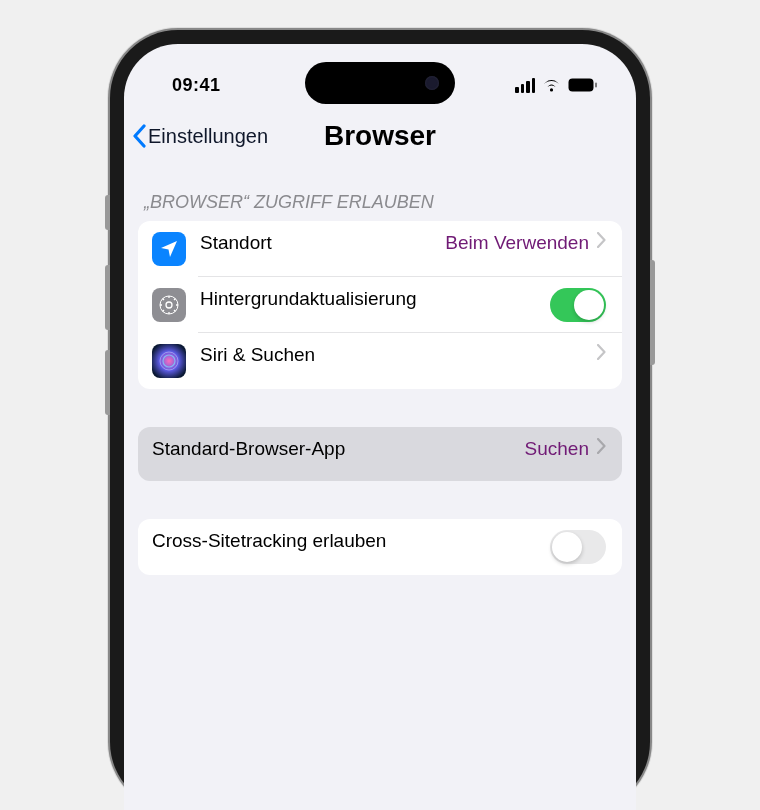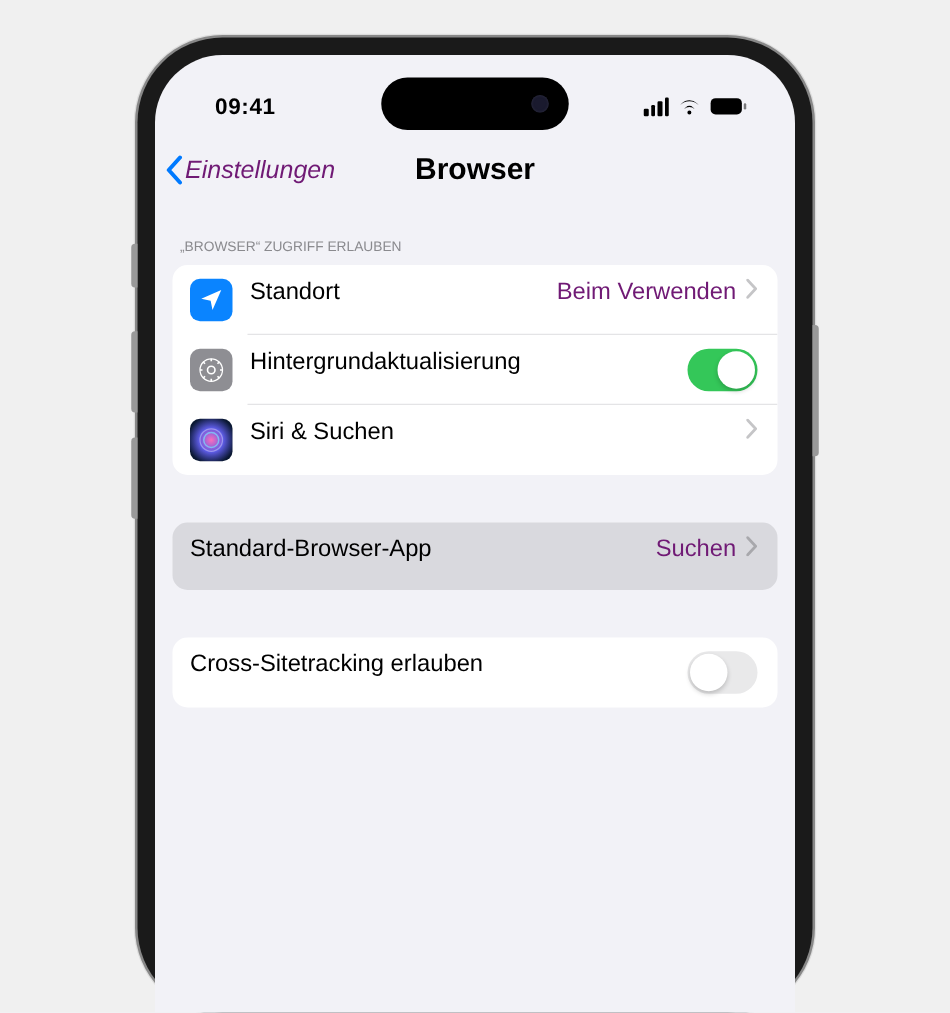--- a/index.html
+++ b/index.html
@@ -107,41 +107,41 @@
     .wifi-icon, .battery-icon { display: flex; align-items: center; }
     .nav-bar {
       display: flex;
       align-items: center;
       padding: 20px 14px 16px 8px;
       position: relative;
     }
     .back-btn {
       display: flex;
       align-items: center;
-      color: #701a75;
+      color: #0f172a;
       font-size: 20px;
       gap: 2px;
-      font-style: italic;
     }
     .back-chevron {
       width: 14px;
       height: 24px;
     }
     .nav-title {
       position: absolute;
       left: 50%;
       transform: translateX(-50%);
       font-weight: 600;
-      font-size: 24px;
+      font-size: 28px;
     }
     .section-header {
       padding: 28px 20px 8px 20px;
-      font-size: 11px;
+      font-size: 18px;
       color: #8a8a8e;
       letter-spacing: 0px;
+      font-style: italic;
     }
     .group {
       background: #fff;
       margin: 0 14px;
       border-radius: 12px;
       overflow: hidden;
     }
     .group.highlighted {
       background: #d9d9de;
     }

